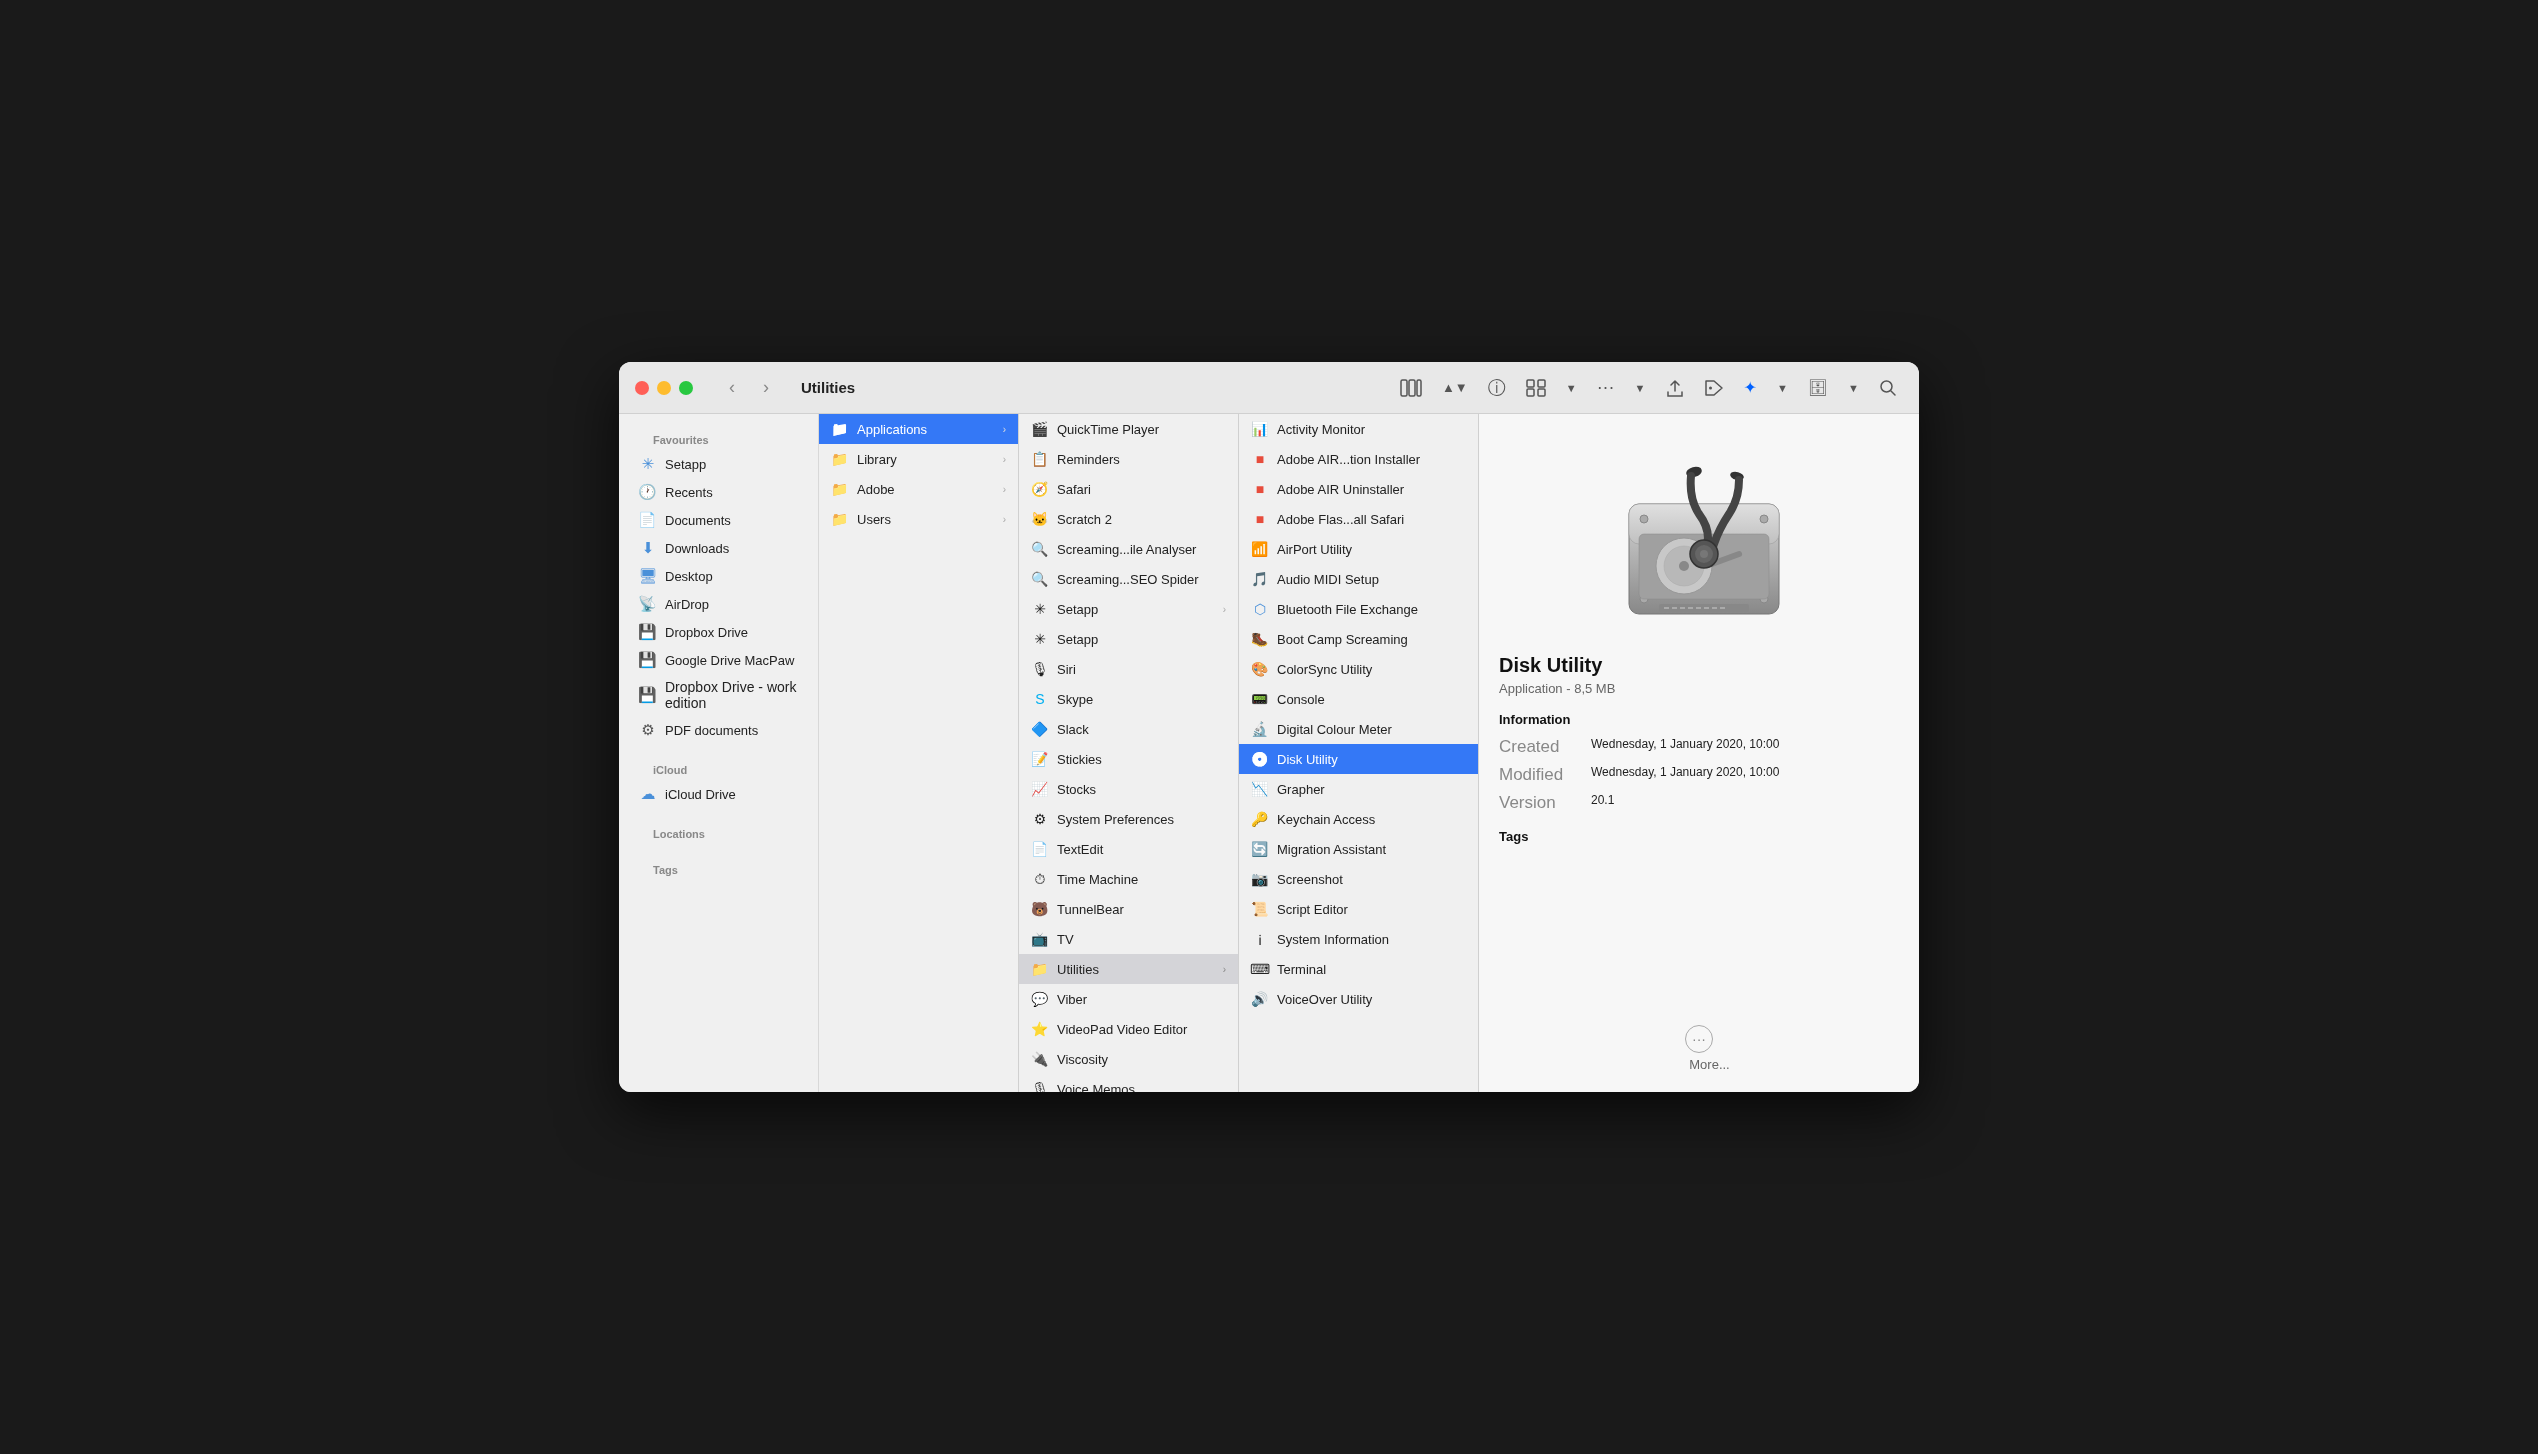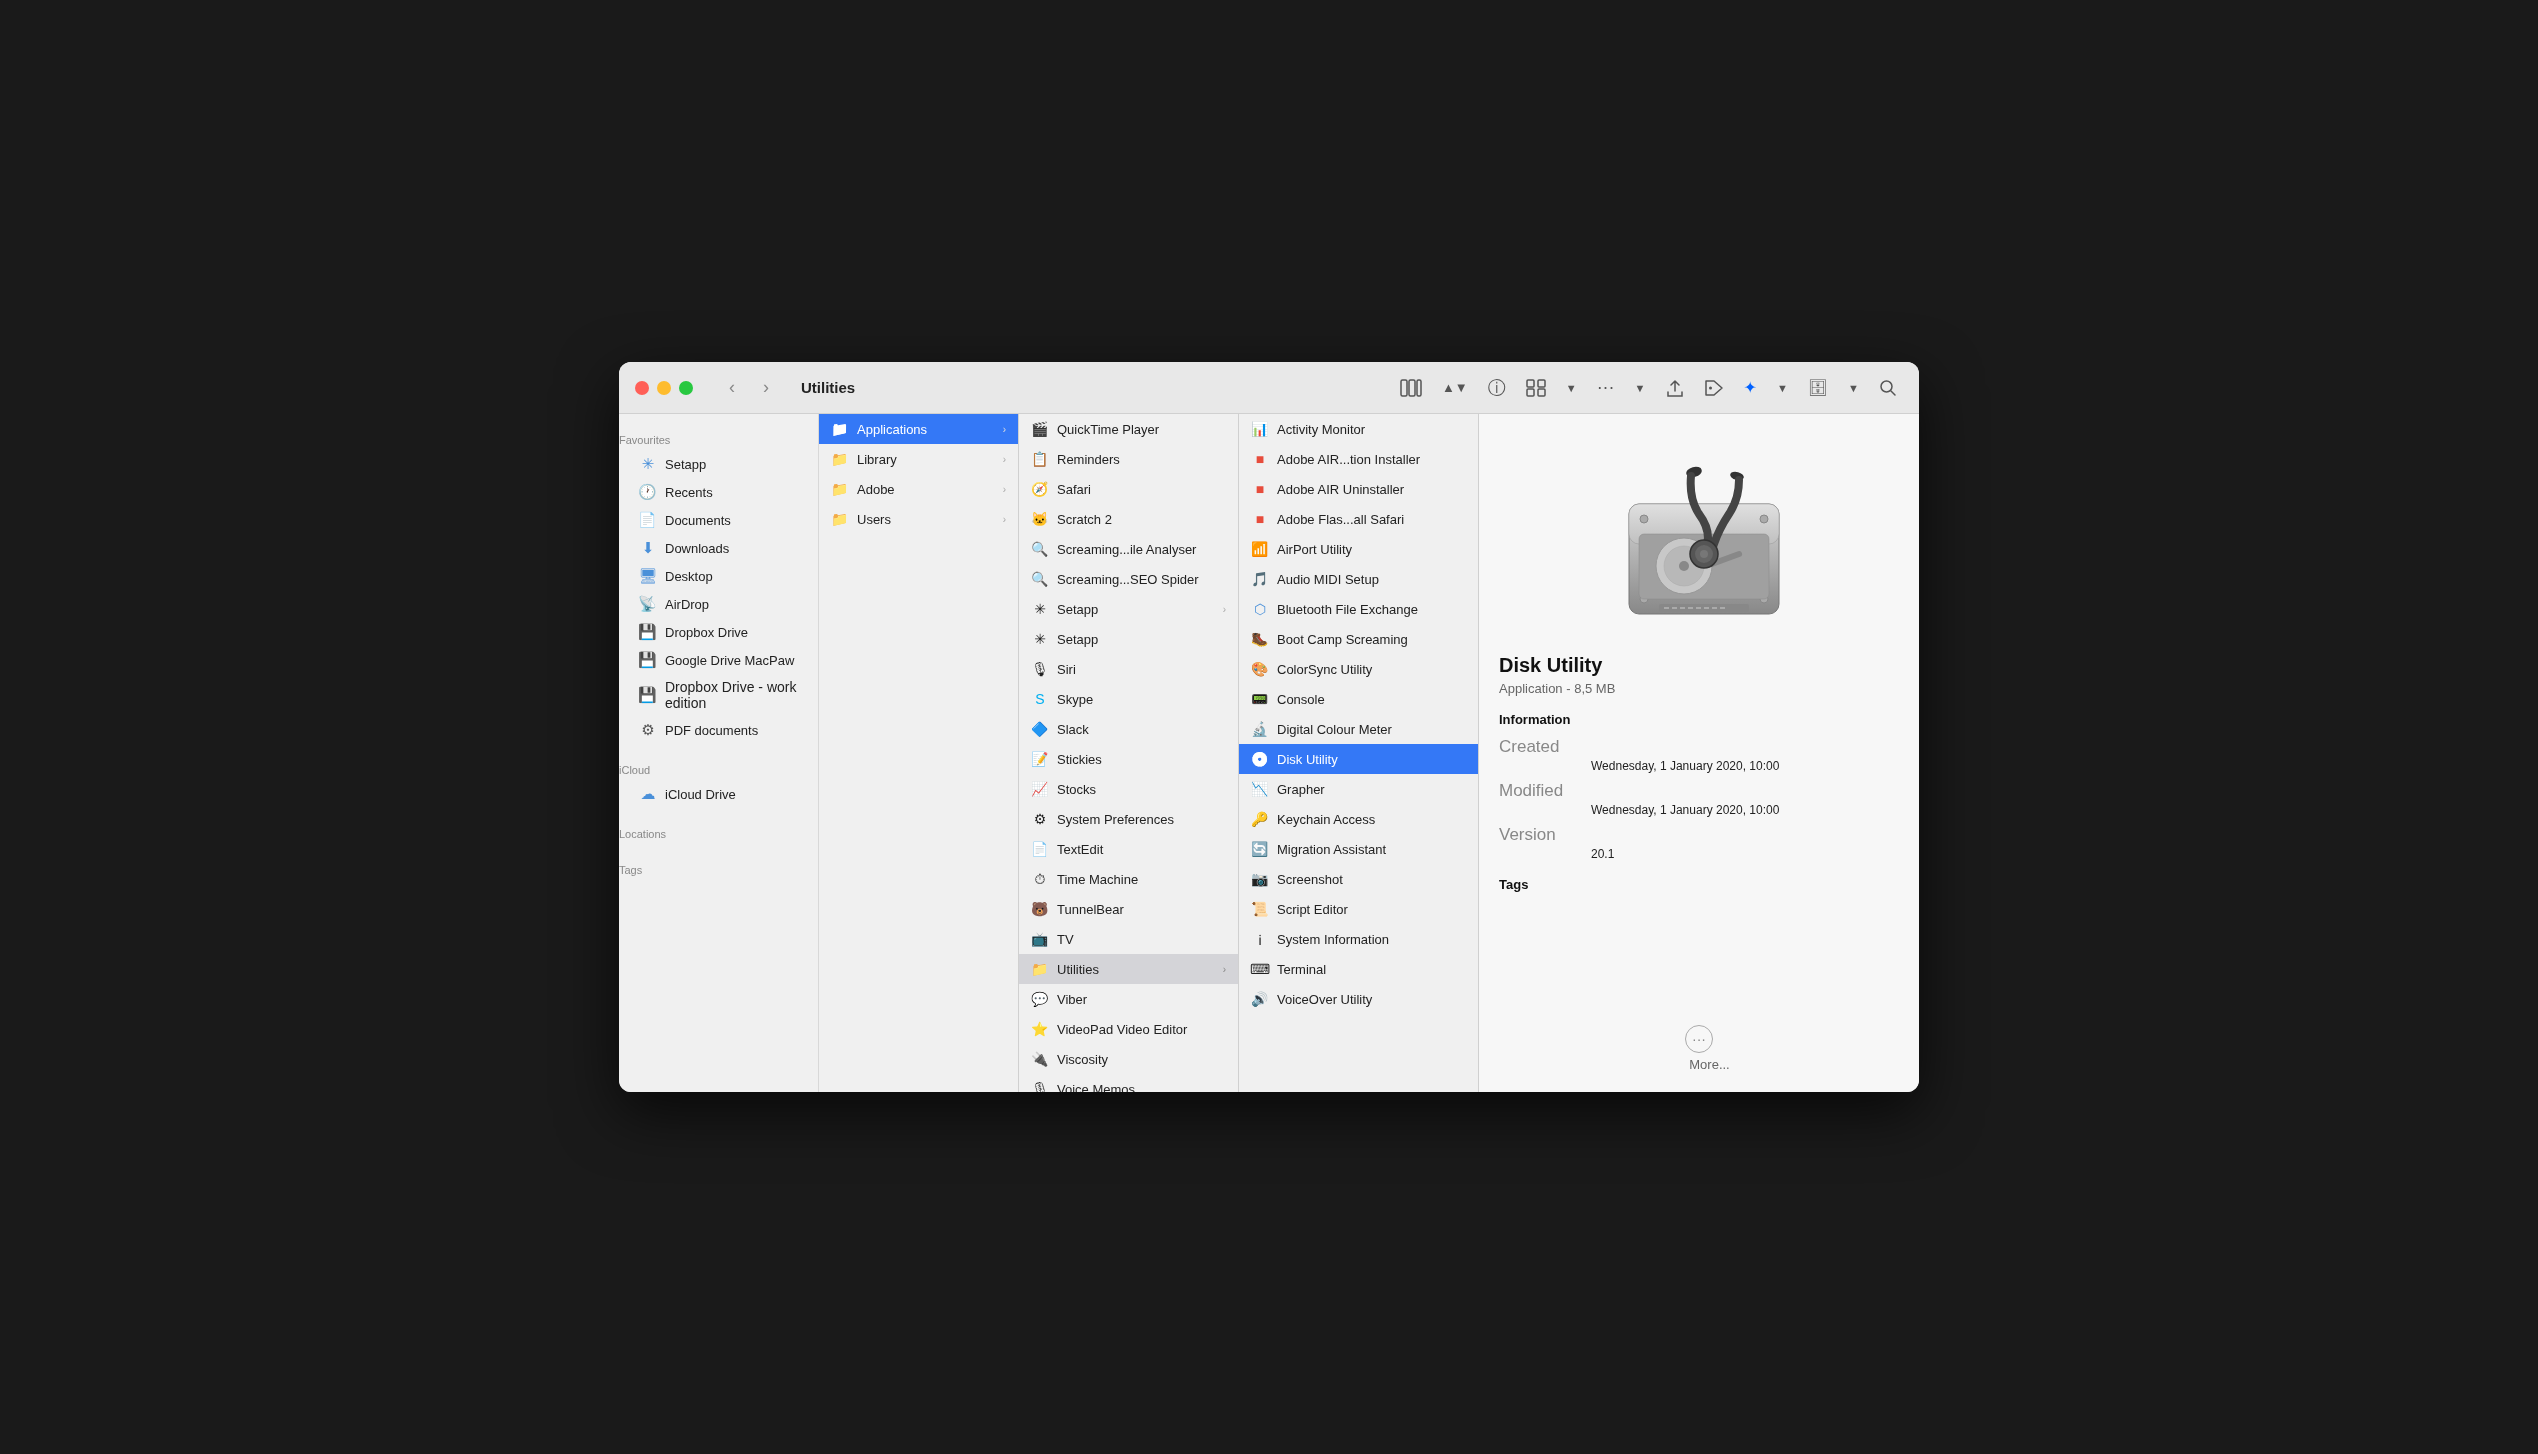--- a/index.html
+++ b/index.html
@@ -96,23 +96,23 @@
     .sidebar {
       width: 200px;
       background: #f0f0f0;
       border-right: 1px solid #d8d8d8;
       overflow-y: auto;
       padding: 12px 0;
       flex-shrink: 0;
     }
     .sidebar-section-label {
       font-size: 11px;
-      font-weight: 400;
+      font-weight: 700;
       color: #888;
-      padding: 8px 0 4px;
+      padding: 8px 34px 4px;
       text-transform: none;
     }
     .sidebar-item {
       display: flex;
       align-items: center;
       gap: 8px;
       padding: 5px 16px;
       cursor: pointer;
       font-size: 13px;
       color: #222;
@@ -214,21 +214,20 @@
     }
     .preview-label {
       font-size: 17px;
       color: #888;
       width: 80px;
       flex-shrink: 0;
     }
     .preview-value {
       font-size: 12px;
       color: #222;
-      margin-top: 22px;
     }
     .preview-tags-title {
       font-size: 13px;
       font-weight: 700;
       color: #111;
       margin-top: 8px;
       margin-bottom: 8px;
     }
     .preview-more {
       display: flex;

